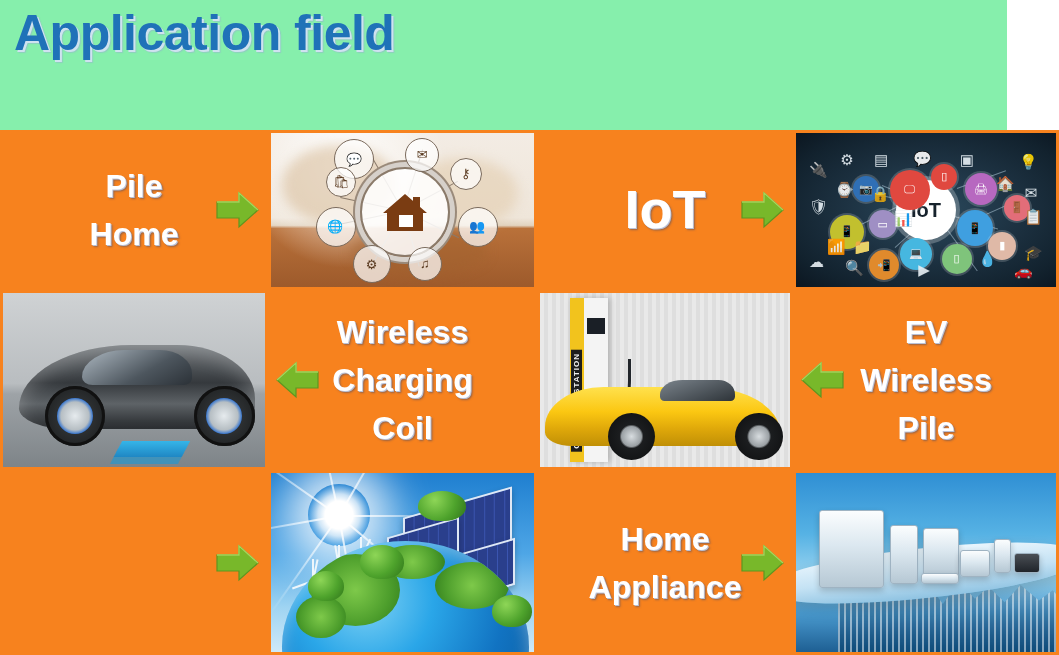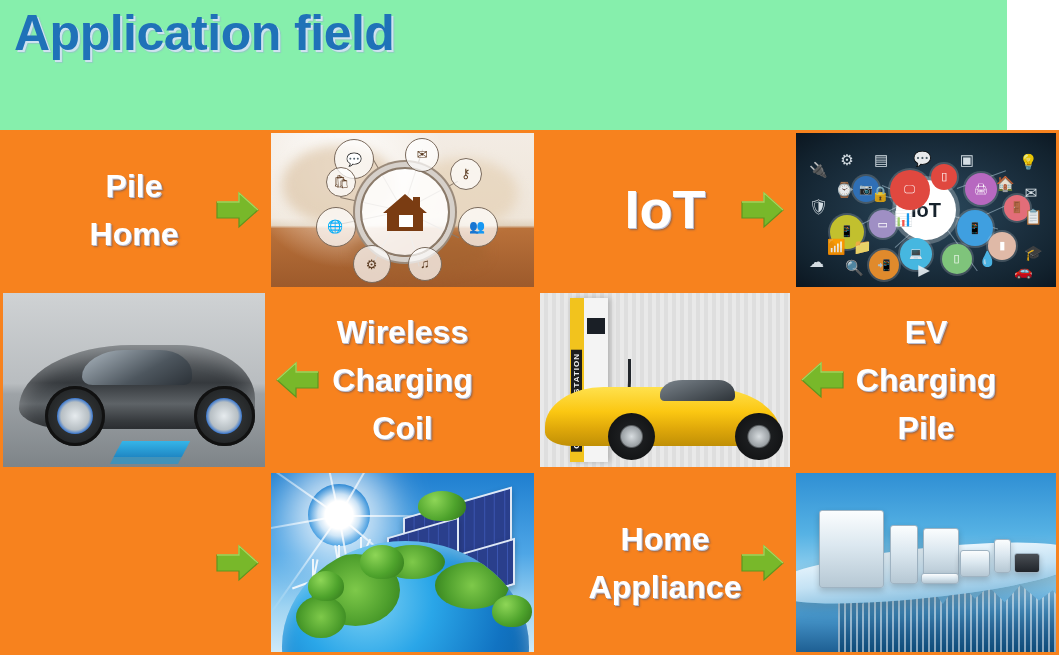--- a/index.html
+++ b/index.html
@@ -484,21 +484,21 @@
         <div class="charger-cable"></div>
         <div class="ycar-body"></div>
         <div class="ycar-glass"></div>
         <div class="ywheel r"></div>
         <div class="ywheel f"></div>
       </div>
     </div>
 
     <div class="cell cell-text">
       <div class="label" style="white-space:pre-line;">EV
-Charging
+Wireless
 Pile</div>
       <svg class="arrow left" viewBox="0 0 44 40">
         <g transform="translate(1,1)">
           <path d="M41 11 L19 11 L19 2 L0 19 L19 36 L19 27 L41 27 Z" fill="#78b82a" stroke="#5e9520" stroke-width="1.2"></path>
           <path d="M41 11 L19 11 L19 2 L0 19" fill="none" stroke="#a5d65c" stroke-width="1.4"></path>
         </g>
       </svg>
     </div>
 
     <div class="cell cell-text">

